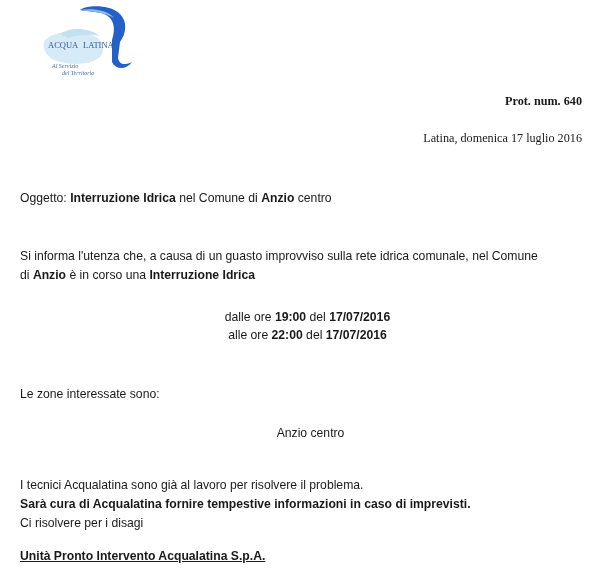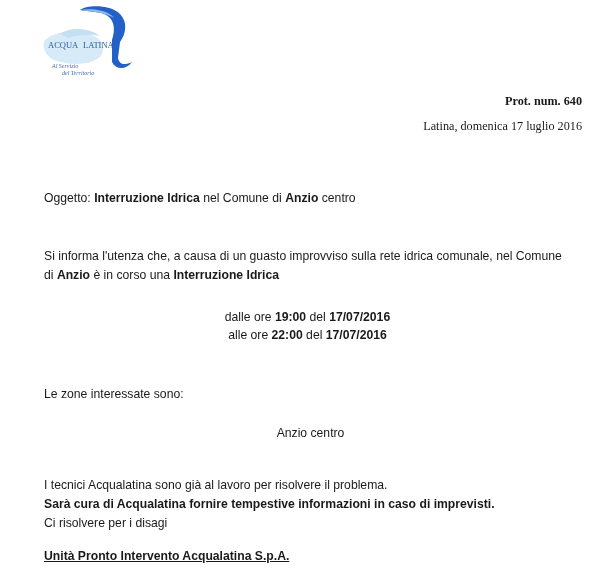--- a/index.html
+++ b/index.html
@@ -5,41 +5,41 @@
   html, body { margin: 0; padding: 0; background: #ffffff; }
   body {
     width: 615px; height: 577px; position: relative; overflow: hidden;
     font-family: "Liberation Sans", sans-serif; color: #1a1a1a; font-size: 12.2px;
   }
   .logo { position: absolute; left: 40px; top: 4px; width: 110px; height: 78px; }
   .abs { position: absolute; white-space: nowrap; }
   b { font-weight: bold; }
   .right { right: 33px; text-align: right; font-family: Liberation Serif, serif; }
   .center { left: 0; width: 615px; text-align: center; }
-  .left { left: 44px; }
+  .left { left: 20px; }
 </style>
 </head>
 <body>
 
 <div class="logo">
   <svg width="110" height="78" viewBox="0 0 110 78">
     <path d="M4 38 C 10 28, 30 26, 48 30 C 60 33, 66 40, 62 50 C 55 62, 30 62, 14 56 C 6 52, 2 44, 4 38 Z" fill="#d6ebf7"></path>
     <path d="M20 30 C 30 22, 50 24, 60 32 C 52 30, 40 30, 28 34 Z" fill="#c3e0f2"></path>
     <path d="M40 6 C 46 1, 70 0, 80 10 C 88 18, 86 30, 80 38 L 78 54 C 79 60, 84 62, 92 58 C 86 66, 76 66, 72 58 L 72 36 C 76 24, 74 14, 64 10 C 56 7, 48 8, 40 6 Z" fill="#2360c8"></path>
     <path d="M40 6 C 52 4, 68 6, 74 14 C 64 8, 52 8, 40 6 Z" fill="#8fb8e6"></path>
     <text x="8" y="44" font-family="Liberation Serif, serif" font-size="8.5" fill="#2a5aa8">ACQUA</text>
     <text x="43" y="44" font-family="Liberation Serif, serif" font-size="8.5" fill="#2a5aa8">LATINA</text>
     <text x="12" y="64" font-family="Liberation Serif, serif" font-style="italic" font-size="6" fill="#4a6fa8">Al Servizio</text>
     <text x="22" y="71" font-family="Liberation Serif, serif" font-style="italic" font-size="6" fill="#4a6fa8">del Territorio</text>
   </svg>
 </div>
 
 <div class="abs right" style="top:94px;"><b>Prot. num. 640</b></div>
 
-<div class="abs right" style="top:119px;text-align:center;">Latina, domenica 17 luglio 2016</div>
+<div class="abs right" style="top:131px;text-align:center;">Latina, domenica 17 luglio 2016</div>
 
 <div class="abs left" style="top:191px;"><span>Oggetto: </span><b>Interruzione Idrica</b><span> nel Comune di </span><b>Anzio</b><span> centro</span></div>
 
 <div class="abs left" style="top:249px;">Si informa l'utenza che, a causa di un guasto improvviso sulla rete idrica comunale, nel Comune</div>
 <div class="abs left" style="top:268px;"><span>di </span><b>Anzio</b><span> è in corso una </span><b>Interruzione Idrica</b></div>
 
 <div class="abs center" style="top:310px;"><span>dalle ore </span><b>19:00</b><span> del </span><b>17/07/2016</b></div>
 <div class="abs center" style="top:328px;"><span>alle ore </span><b>22:00</b><span> del </span><b>17/07/2016</b></div>
 
 <div class="abs left" style="top:387px;text-align:right;">Le zone interessate sono:</div>

